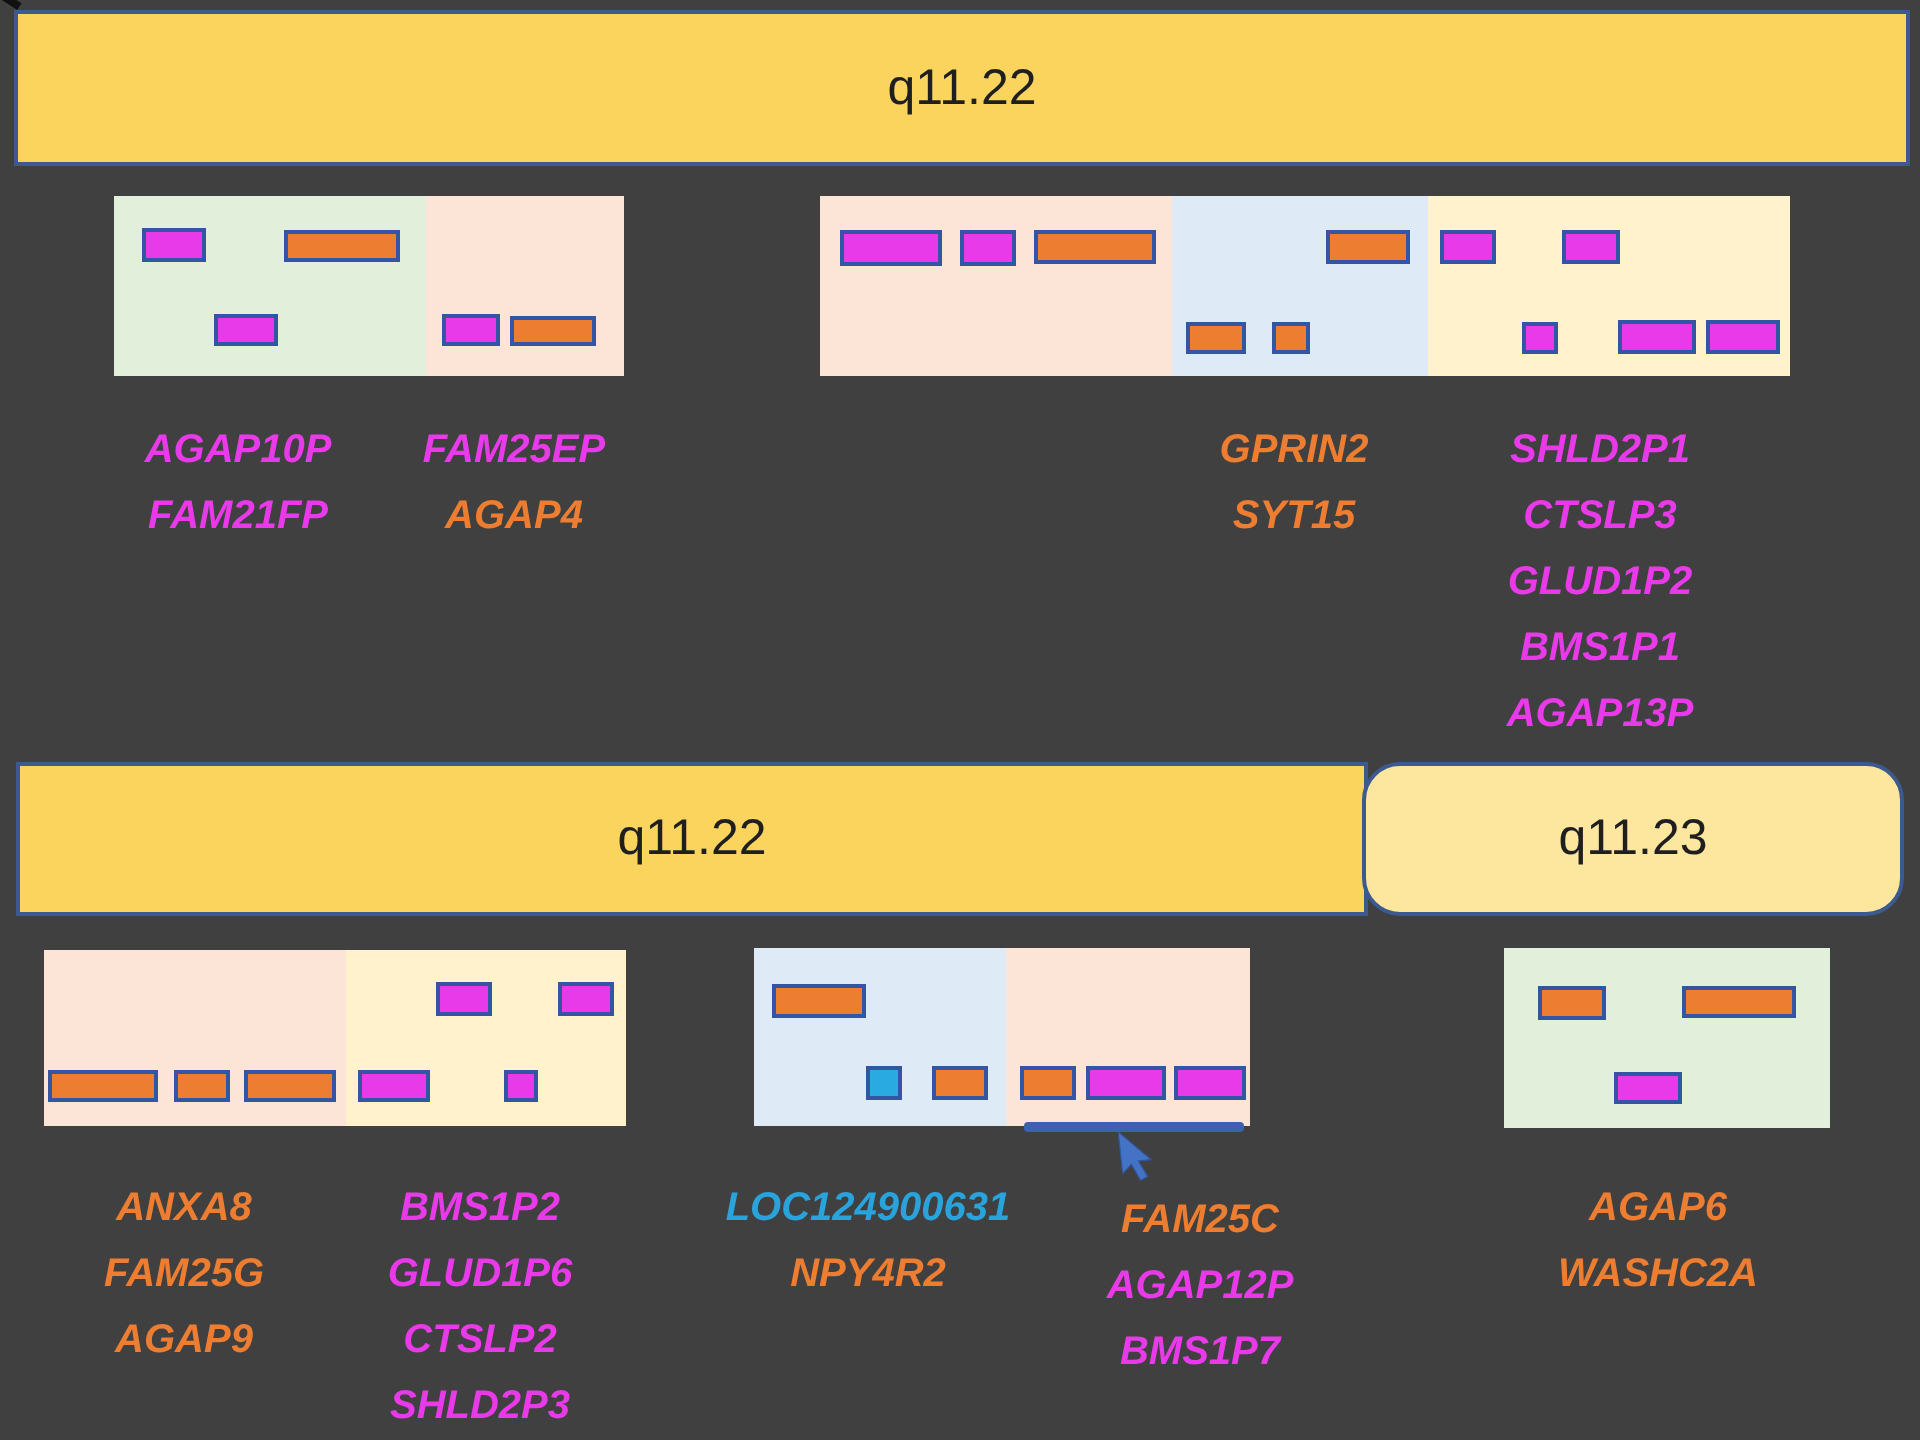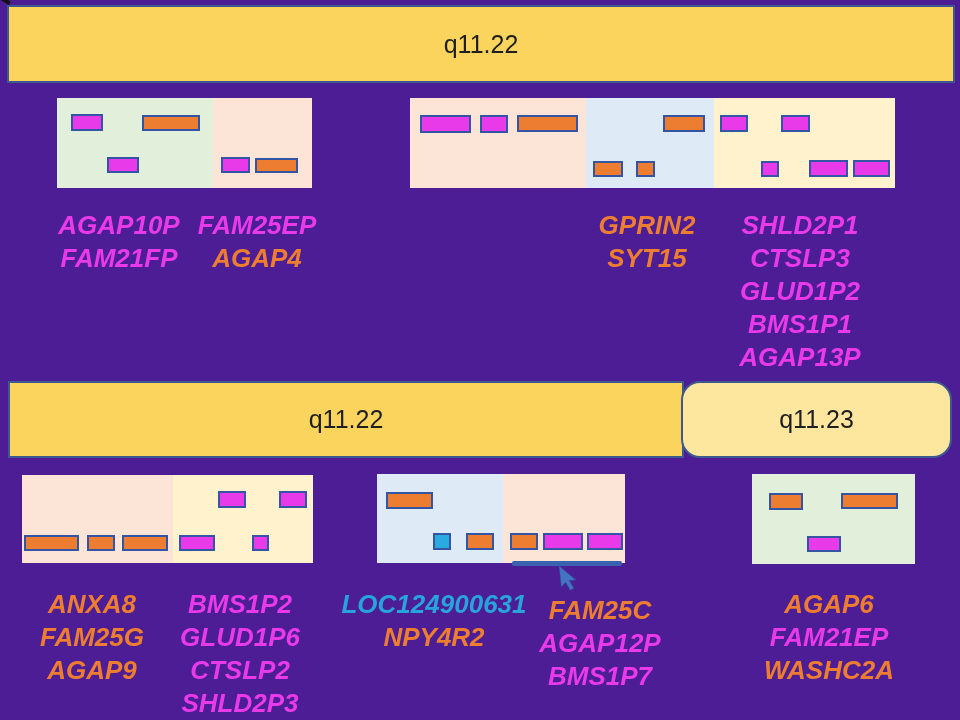--- a/index.html
+++ b/index.html
@@ -1,33 +1,33 @@
 <!DOCTYPE html>
 <html><head>
 <meta charset="utf-8">
 <style>
   html,body{margin:0;padding:0;background:#ffffff;}
-  #stage{position:relative;width:960px;height:720px;background:#4c1d95;overflow:hidden;
+  #stage{position:relative;width:960px;height:720px;background:#404040;overflow:hidden;
          font-family:"Liberation Sans",sans-serif;}
   .layer{position:absolute;left:0;top:0;width:100%;height:100%;}
   .band{position:absolute;background:#FBD45E;border:2.5px solid #3C5A8F;box-sizing:border-box;
         display:flex;align-items:center;justify-content:center;
         font-size:25px;color:#1f1f1f;}
   .band.light{background:#FDE69E;border-radius:19px;}
   .seg{position:absolute;}
   .bg-green{background:#E2EFDA;}
   .bg-peach{background:#FCE4D6;}
   .bg-blue{background:#DEEAF6;}
   .bg-yellow{background:#FFF2CC;}
   .gene-rect{position:absolute;border:2px solid #3355A4;box-sizing:border-box;}
   .f-m{background:#E93AE9;}
   .f-o{background:#ED7D31;}
   .f-c{background:#29ABE2;}
   .gene-list{position:absolute;width:220px;text-align:center;font-style:italic;
-             font-weight:600;font-size:26px;line-height:33px;white-space:nowrap;}
+             font-weight:600;font-size:20px;line-height:33px;white-space:nowrap;}
   .t-m{color:#E93AE9;}
   .t-o{color:#ED7D31;}
   .t-b{color:#29A3DC;}
   .annot-underline{position:absolute;background:#3A62AE;border-radius:2px;}
   .cursor{position:absolute;width:17px;height:26px;}
   .corner-mark{position:absolute;left:-5px;top:-3px;width:16px;height:4px;background:#111;
                transform:rotate(33deg);}
 </style>
 </head>
 <body>
@@ -141,17 +141,16 @@
       <div class="gene-name t-b">LOC124900631</div>
       <div class="gene-name t-o">NPY4R2</div>
     </div>
   <div class="gene-list" style="left: 490px; top: 594px;">
       <div class="gene-name t-o">FAM25C</div>
       <div class="gene-name t-m">AGAP12P</div>
       <div class="gene-name t-m">BMS1P7</div>
     </div>
   <div class="gene-list" style="left: 719px; top: 588px;">
       <div class="gene-name t-o">AGAP6</div>
-      <div class="gene-name t-m">FAM21EP</div>
       <div class="gene-name t-o">WASHC2A</div>
     </div>
 
 </div>
 
 </body></html>

